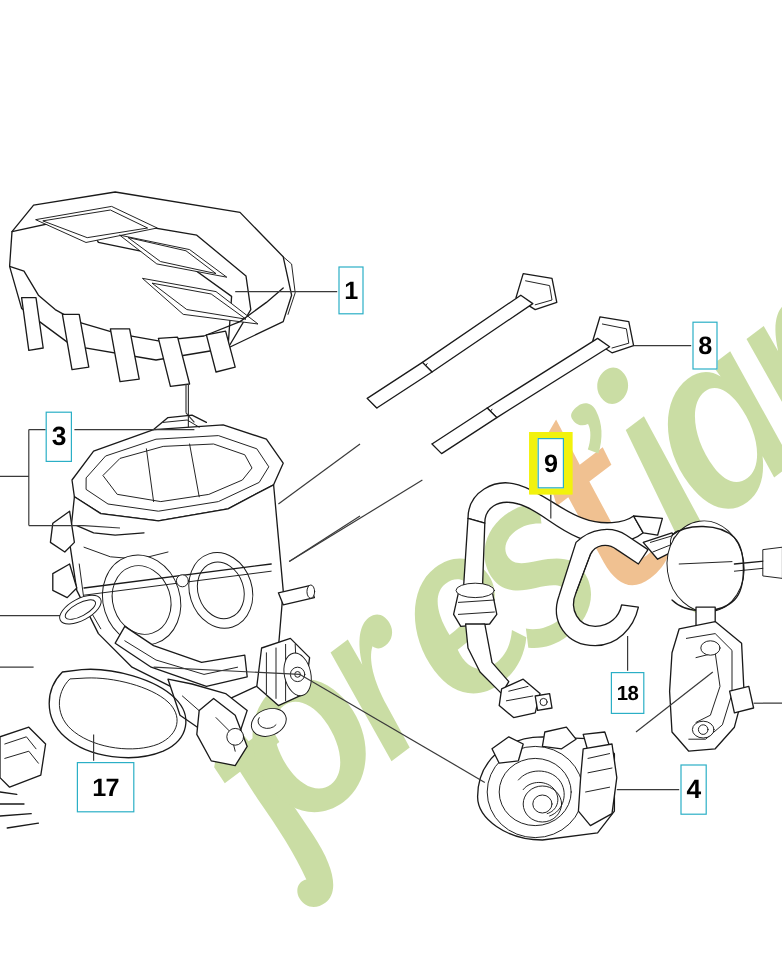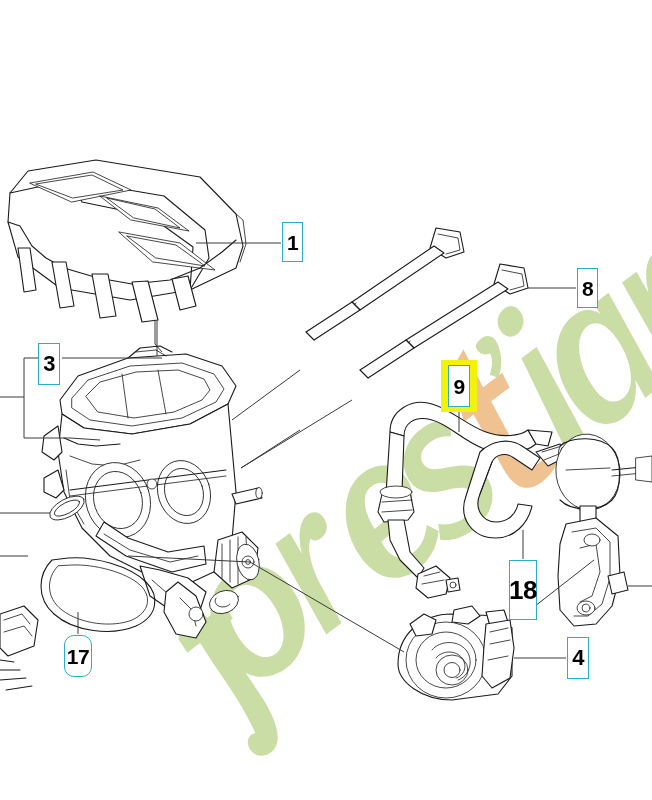--- a/index.html
+++ b/index.html
@@ -426,25 +426,25 @@
     <div class="callout" style="left:577px; top:268px; width:21px; height:40px; font-size:21px;">
       <span class="num">8</span>
     </div>
 
     <div class="callout hl" style="left:441px; top:360px; width:36px; height:52px; font-size:21px;">
       <span class="inner">
         <span class="num">9</span>
       </span>
     </div>
 
-    <div class="callout" style="left:64px; top:635px; width:28px; height:42px; font-size:21px;border-radius:10px;">
+    <div class="callout" style="left:64px; top:635px; width:48px; height:42px; font-size:21px;">
       <span class="num">17</span>
     </div>
 
-    <div class="callout" style="left:509px; top:560px; width:28px; height:60px; font-size:26px;justify-content:center;">
+    <div class="callout" style="left:509px; top:560px; width:28px; height:35px; font-size:17px;justify-content:center;">
       <span class="num">18</span>
     </div>
 
     <div class="callout" style="left:567px; top:637px; width:22px; height:42px; font-size:22px;">
       <span class="num">4</span>
     </div>
 
   </div>
 
 </div>

